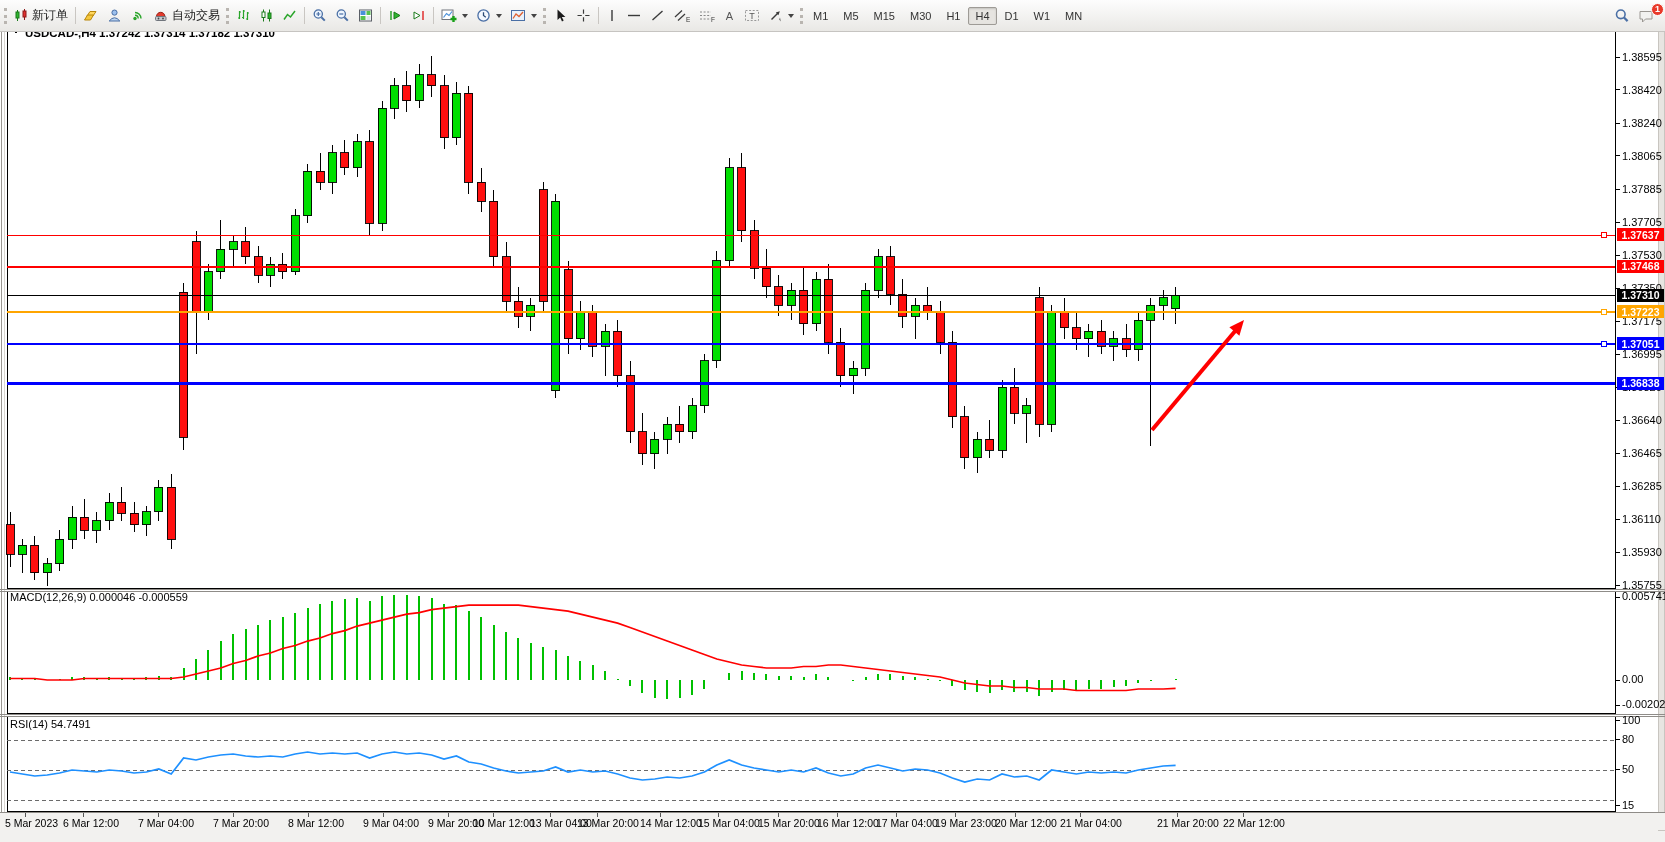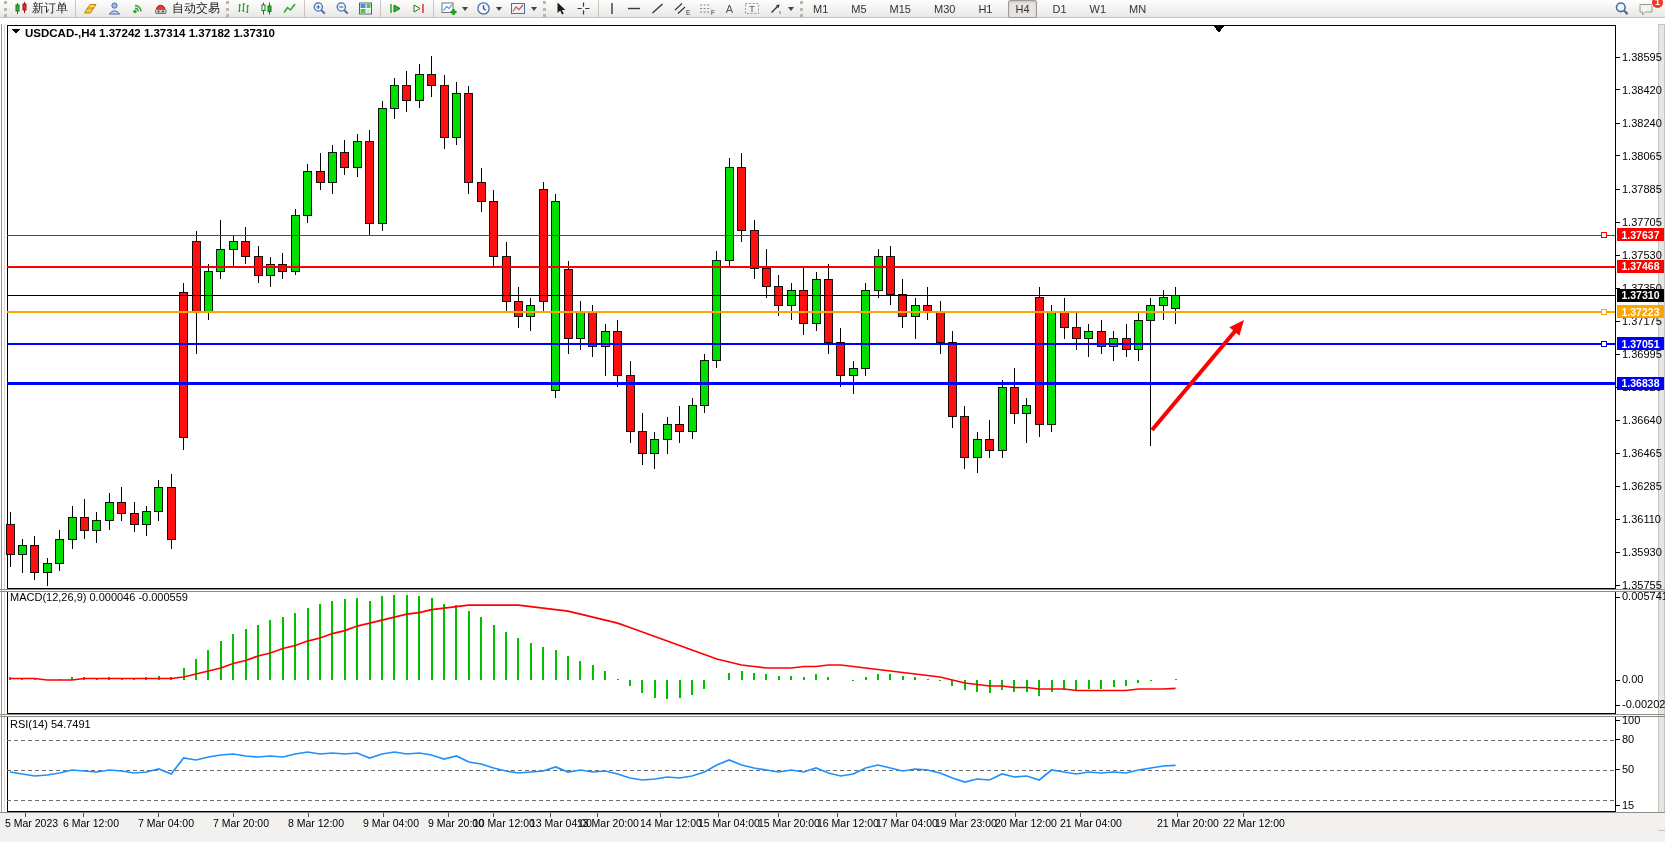--- a/index.html
+++ b/index.html
@@ -1,28 +1,28 @@
 <!DOCTYPE html>
 <html><head>
 <meta charset="utf-8">
 <style>
   *{margin:0;padding:0;box-sizing:border-box}
   html,body{width:1665px;height:842px;overflow:hidden}
   body{position:relative;background:#fff;font-family:"Liberation Sans",sans-serif}
-  .toolbar{position:absolute;top:0;left:0;width:1665px;height:18px;
+  .toolbar{position:absolute;top:0;left:0;width:1665px;height:32px;
     background:linear-gradient(#fdfdfd,#e9e8e5);border-bottom:1px solid #c6c4c1;
     display:flex;align-items:center;padding:0 2px;z-index:10}
   .tb-btn{height:20px;display:flex;align-items:center;gap:3px;padding:0 3px;
     border:1px solid transparent;border-radius:2px;font-size:12px;color:#222;cursor:default;flex:0 0 auto}
   .tb-sep{width:1px;height:17px;background:#c9c6c2;margin:0 3px;flex:0 0 auto}
   .tb-grip{width:3px;height:16px;border-left:3px dotted #b9b5b0;margin:0 3px 0 2px;flex:0 0 auto}
   .ti{display:block;flex:0 0 auto}
   .dd{width:0;height:0;border-left:3px solid transparent;border-right:3px solid transparent;
     border-top:4px solid #444;margin-left:2px}
-  #tf-group{display:flex;align-items:center;gap:9px}
+  #tf-group{display:flex;align-items:center;gap:1px}
   .tf-btn{font-size:11px;color:#333;padding:2px 6px;border:1px solid transparent;border-radius:2px}
   .tf-btn.active{background:#e6e4e0;border-color:#9e9b96;box-shadow:inset 0 1px 2px rgba(0,0,0,.15)}
   .spacer{flex:1 1 auto}
   .chat-wrap{position:relative;margin-right:4px}
   .badge{position:absolute;top:-4px;right:-6px;min-width:13px;height:13px;border-radius:7px;
     background:#e8392a;color:#fff;font-size:9px;font-weight:bold;display:flex;
     align-items:center;justify-content:center;padding:0 2px;border:1px solid #fff}
   svg text{font-family:"Liberation Sans",sans-serif}
   #chart-svg{position:absolute;top:0;left:0}
 </style>

